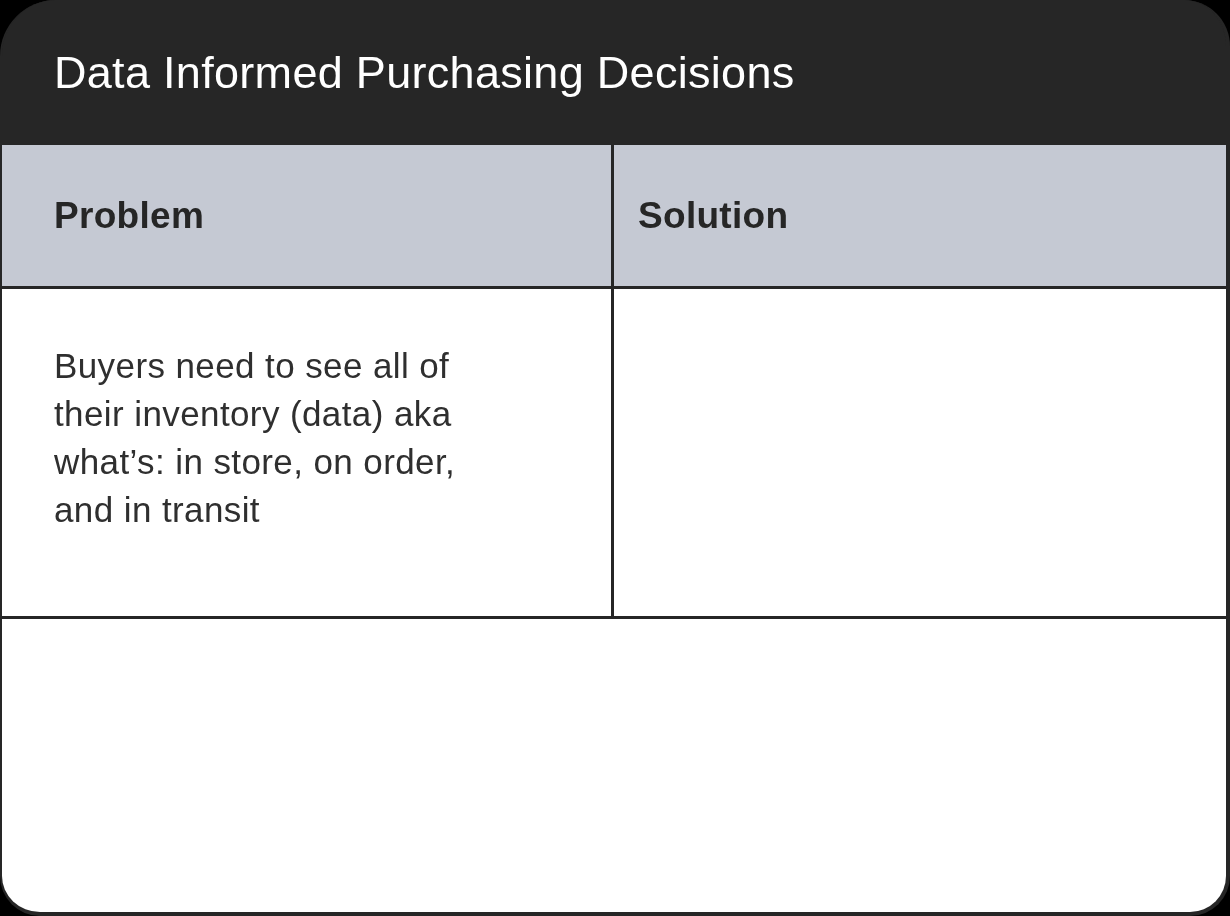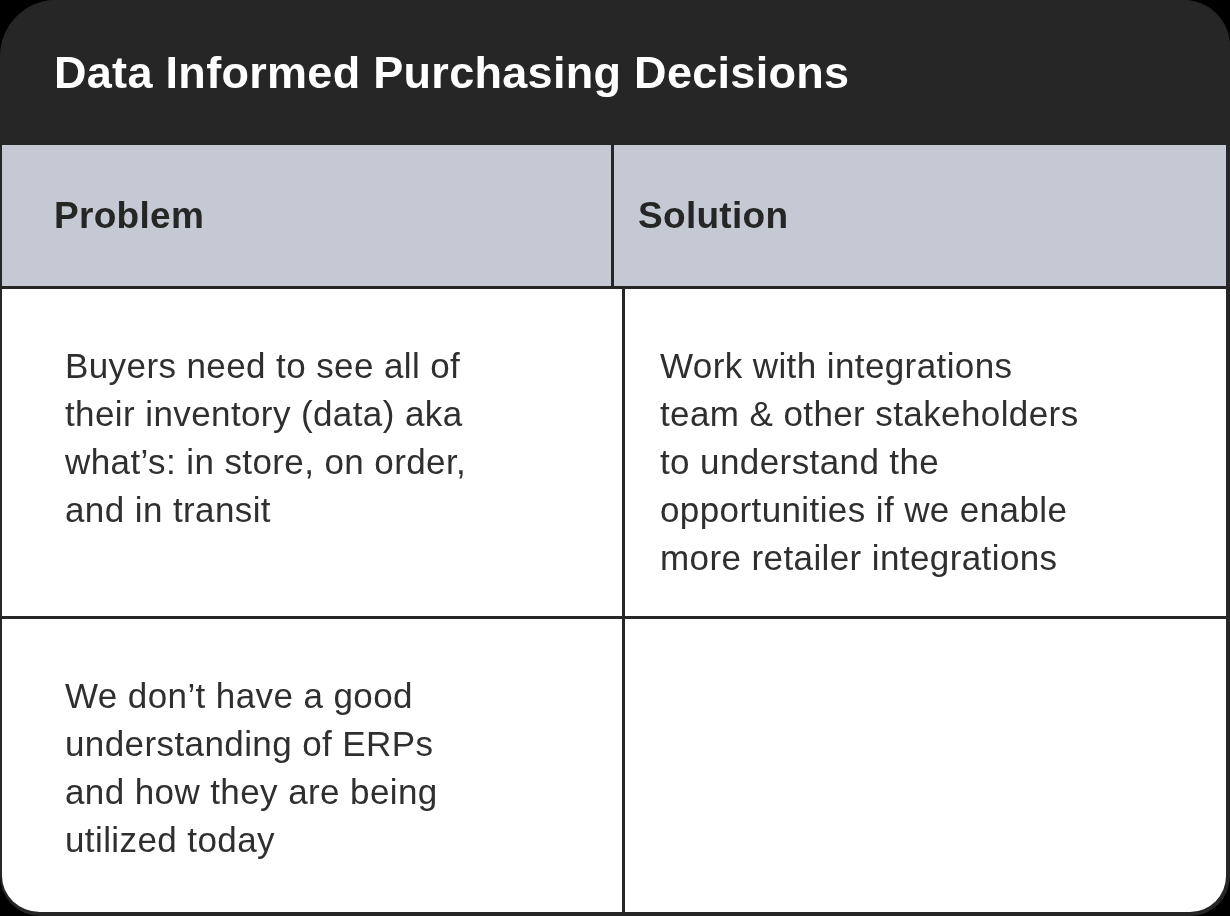--- a/index.html
+++ b/index.html
@@ -26,21 +26,21 @@
     height: 145px;
     flex: 0 0 145px;
     background: #262626;
     display: flex;
     align-items: center;
     padding-left: 52px;
   }
   .title-bar h1 {
     color: #ffffff;
     font-size: 45px;
-    font-weight: bold;
+    font-weight: normal;
     letter-spacing: 0.3px;
   }
   .trow {
     display: flex;
     width: 100%;
   }
   .col-headers {
     flex: 0 0 144px;
     height: 144px;
     background: #c5c9d3;
@@ -77,21 +77,20 @@
     font-weight: bold;
     letter-spacing: 0.3px;
   }
   .body-cell {
     padding-top: 53px;
     color: #2f2f2f;
     font-size: 35px;
     line-height: 48px;
     letter-spacing: 0.4px;
     white-space: pre-line;
-    margin-left: 11px;
   }
 </style>
 </head>
 <body>
 
 <div class="card">
 
   <div class="title-bar">
     <h1>Data Informed Purchasing Decisions</h1>
   </div>
@@ -99,27 +98,18 @@
   <div class="trow col-headers">
     <div class="cell left head-cell">Problem</div>
     <div class="cell right head-cell">Solution</div>
   </div>
 
   <div class="trow body-row-1">
     <div class="cell left body-cell">Buyers need to see all of
 their inventory (data) aka
 what’s: in store, on order,
 and in transit</div>
-    <div class="cell right body-cell">Work with integrations
-team &amp; other stakeholders
-to understand the
-opportunities if we enable
-more retailer integrations</div>
   </div>
 
   <div class="trow body-row-2">
-    <div class="cell left body-cell">We don’t have a good
-understanding of ERPs
-and how they are being
-utilized today</div>
   </div>
 
 </div>
 
 </body></html>

